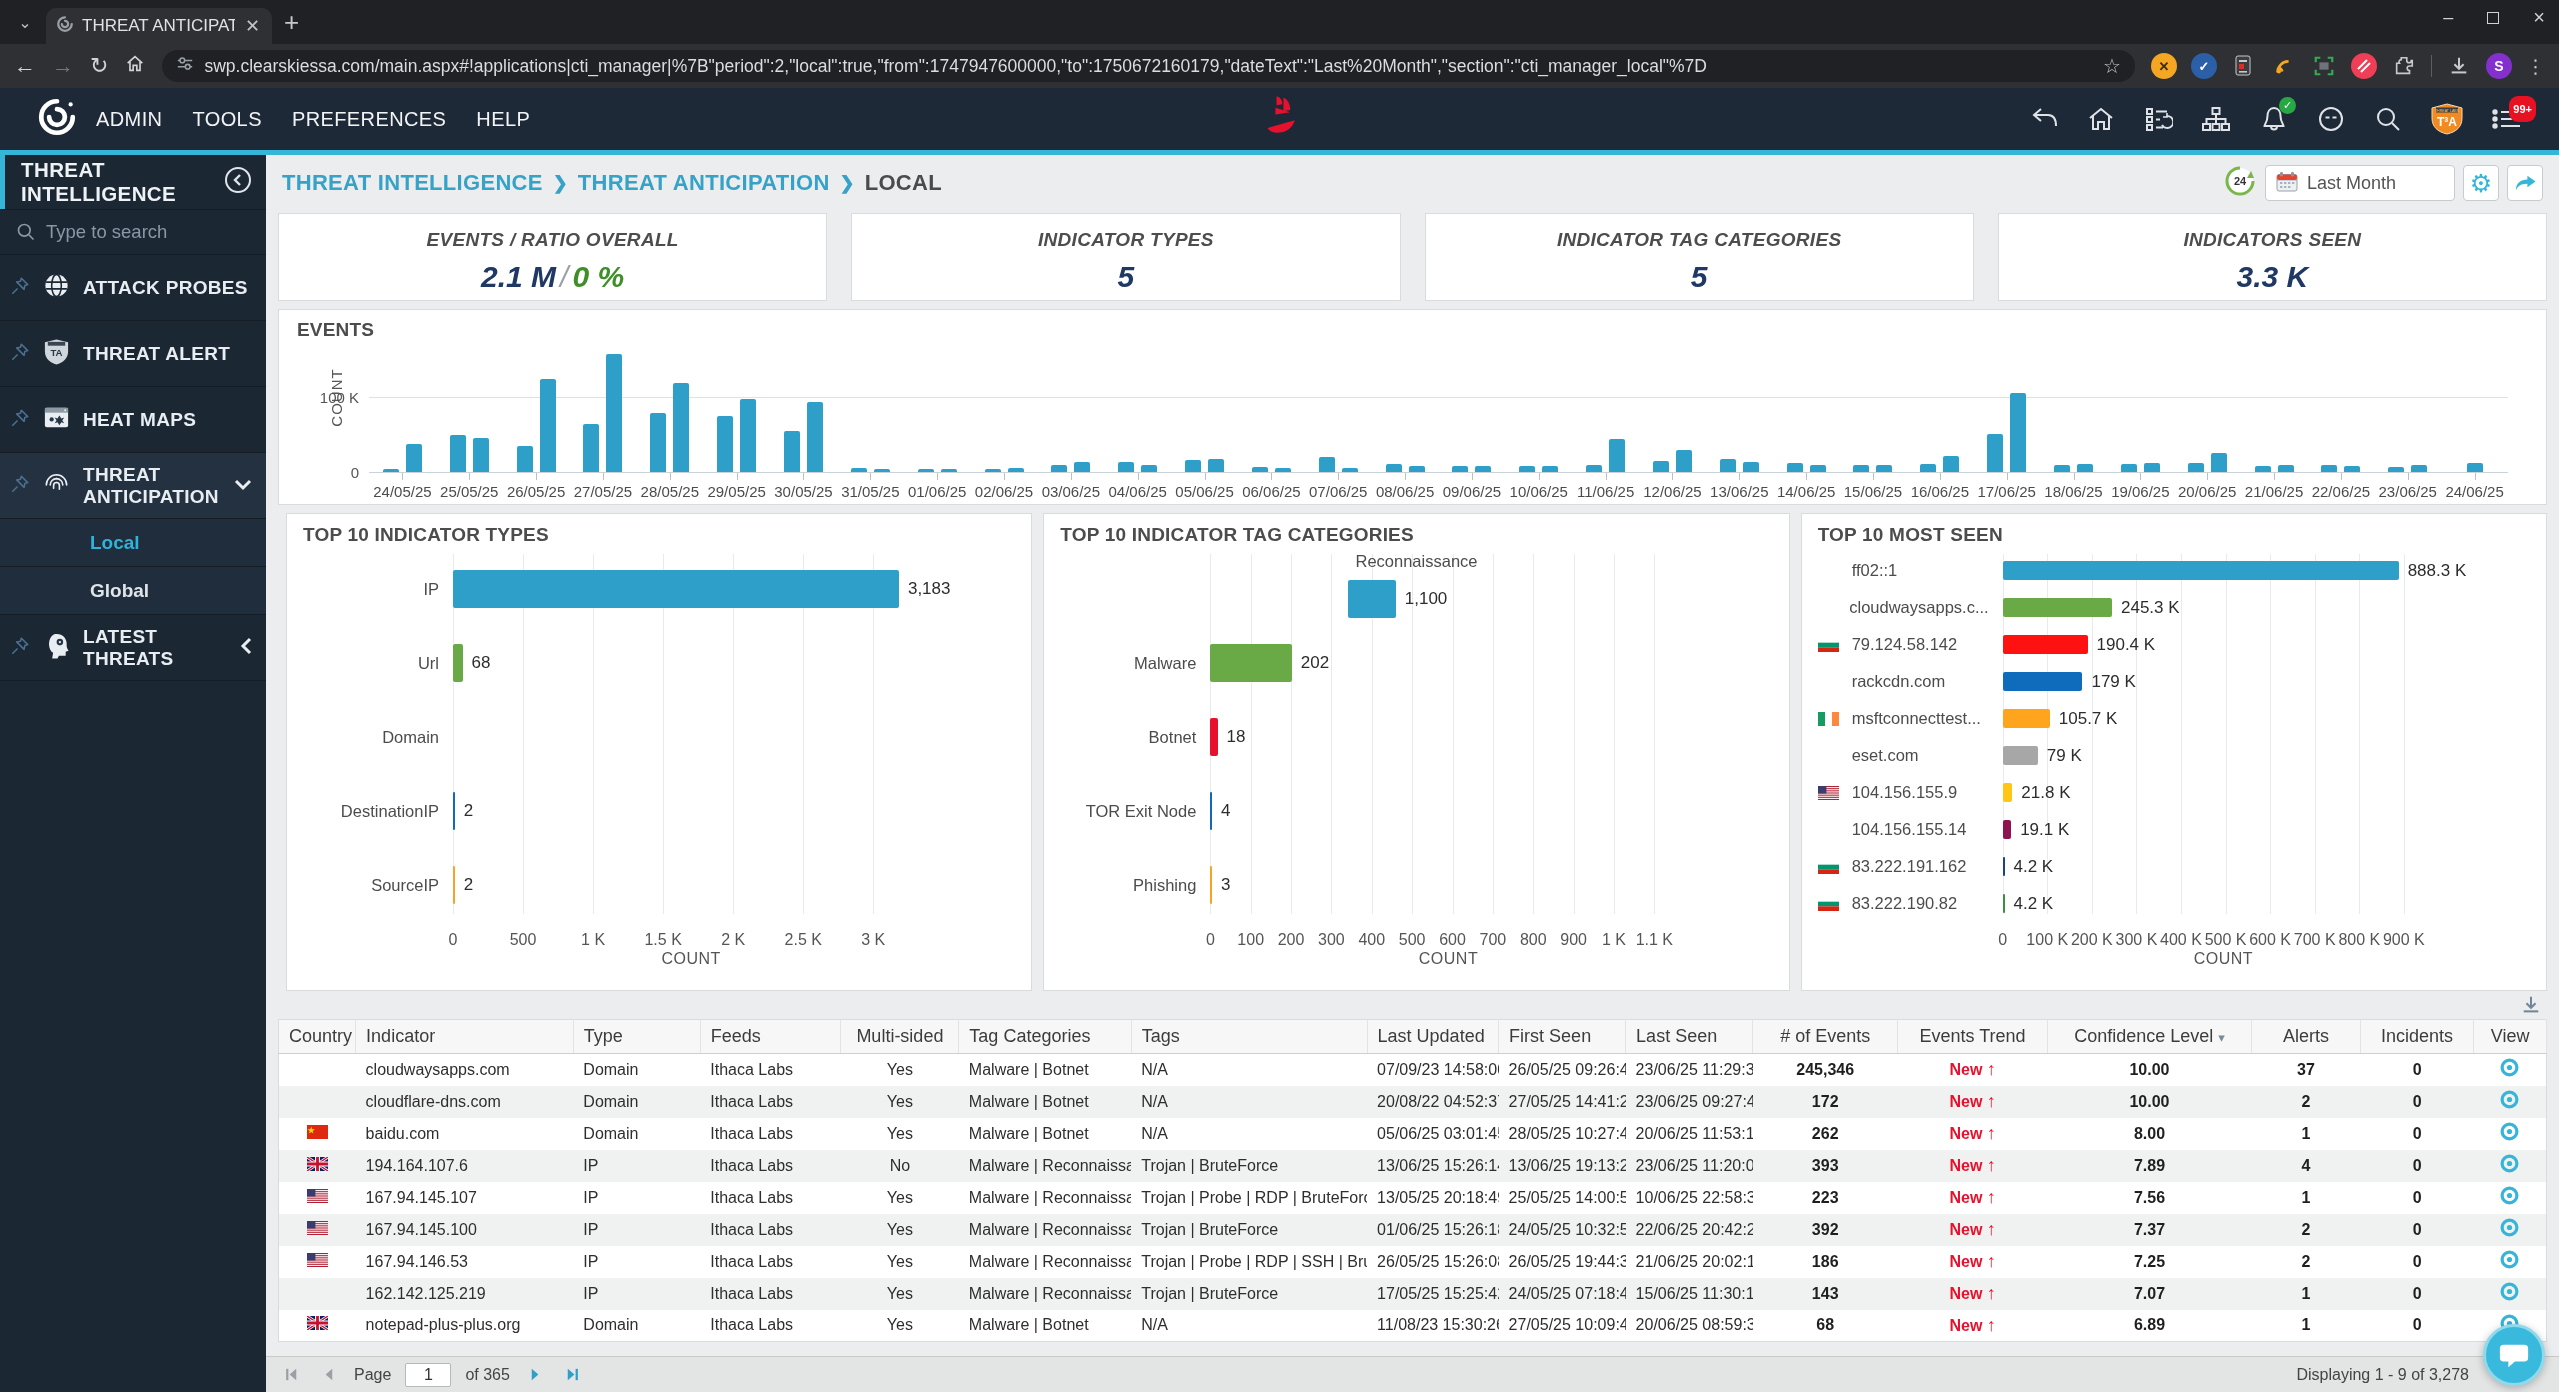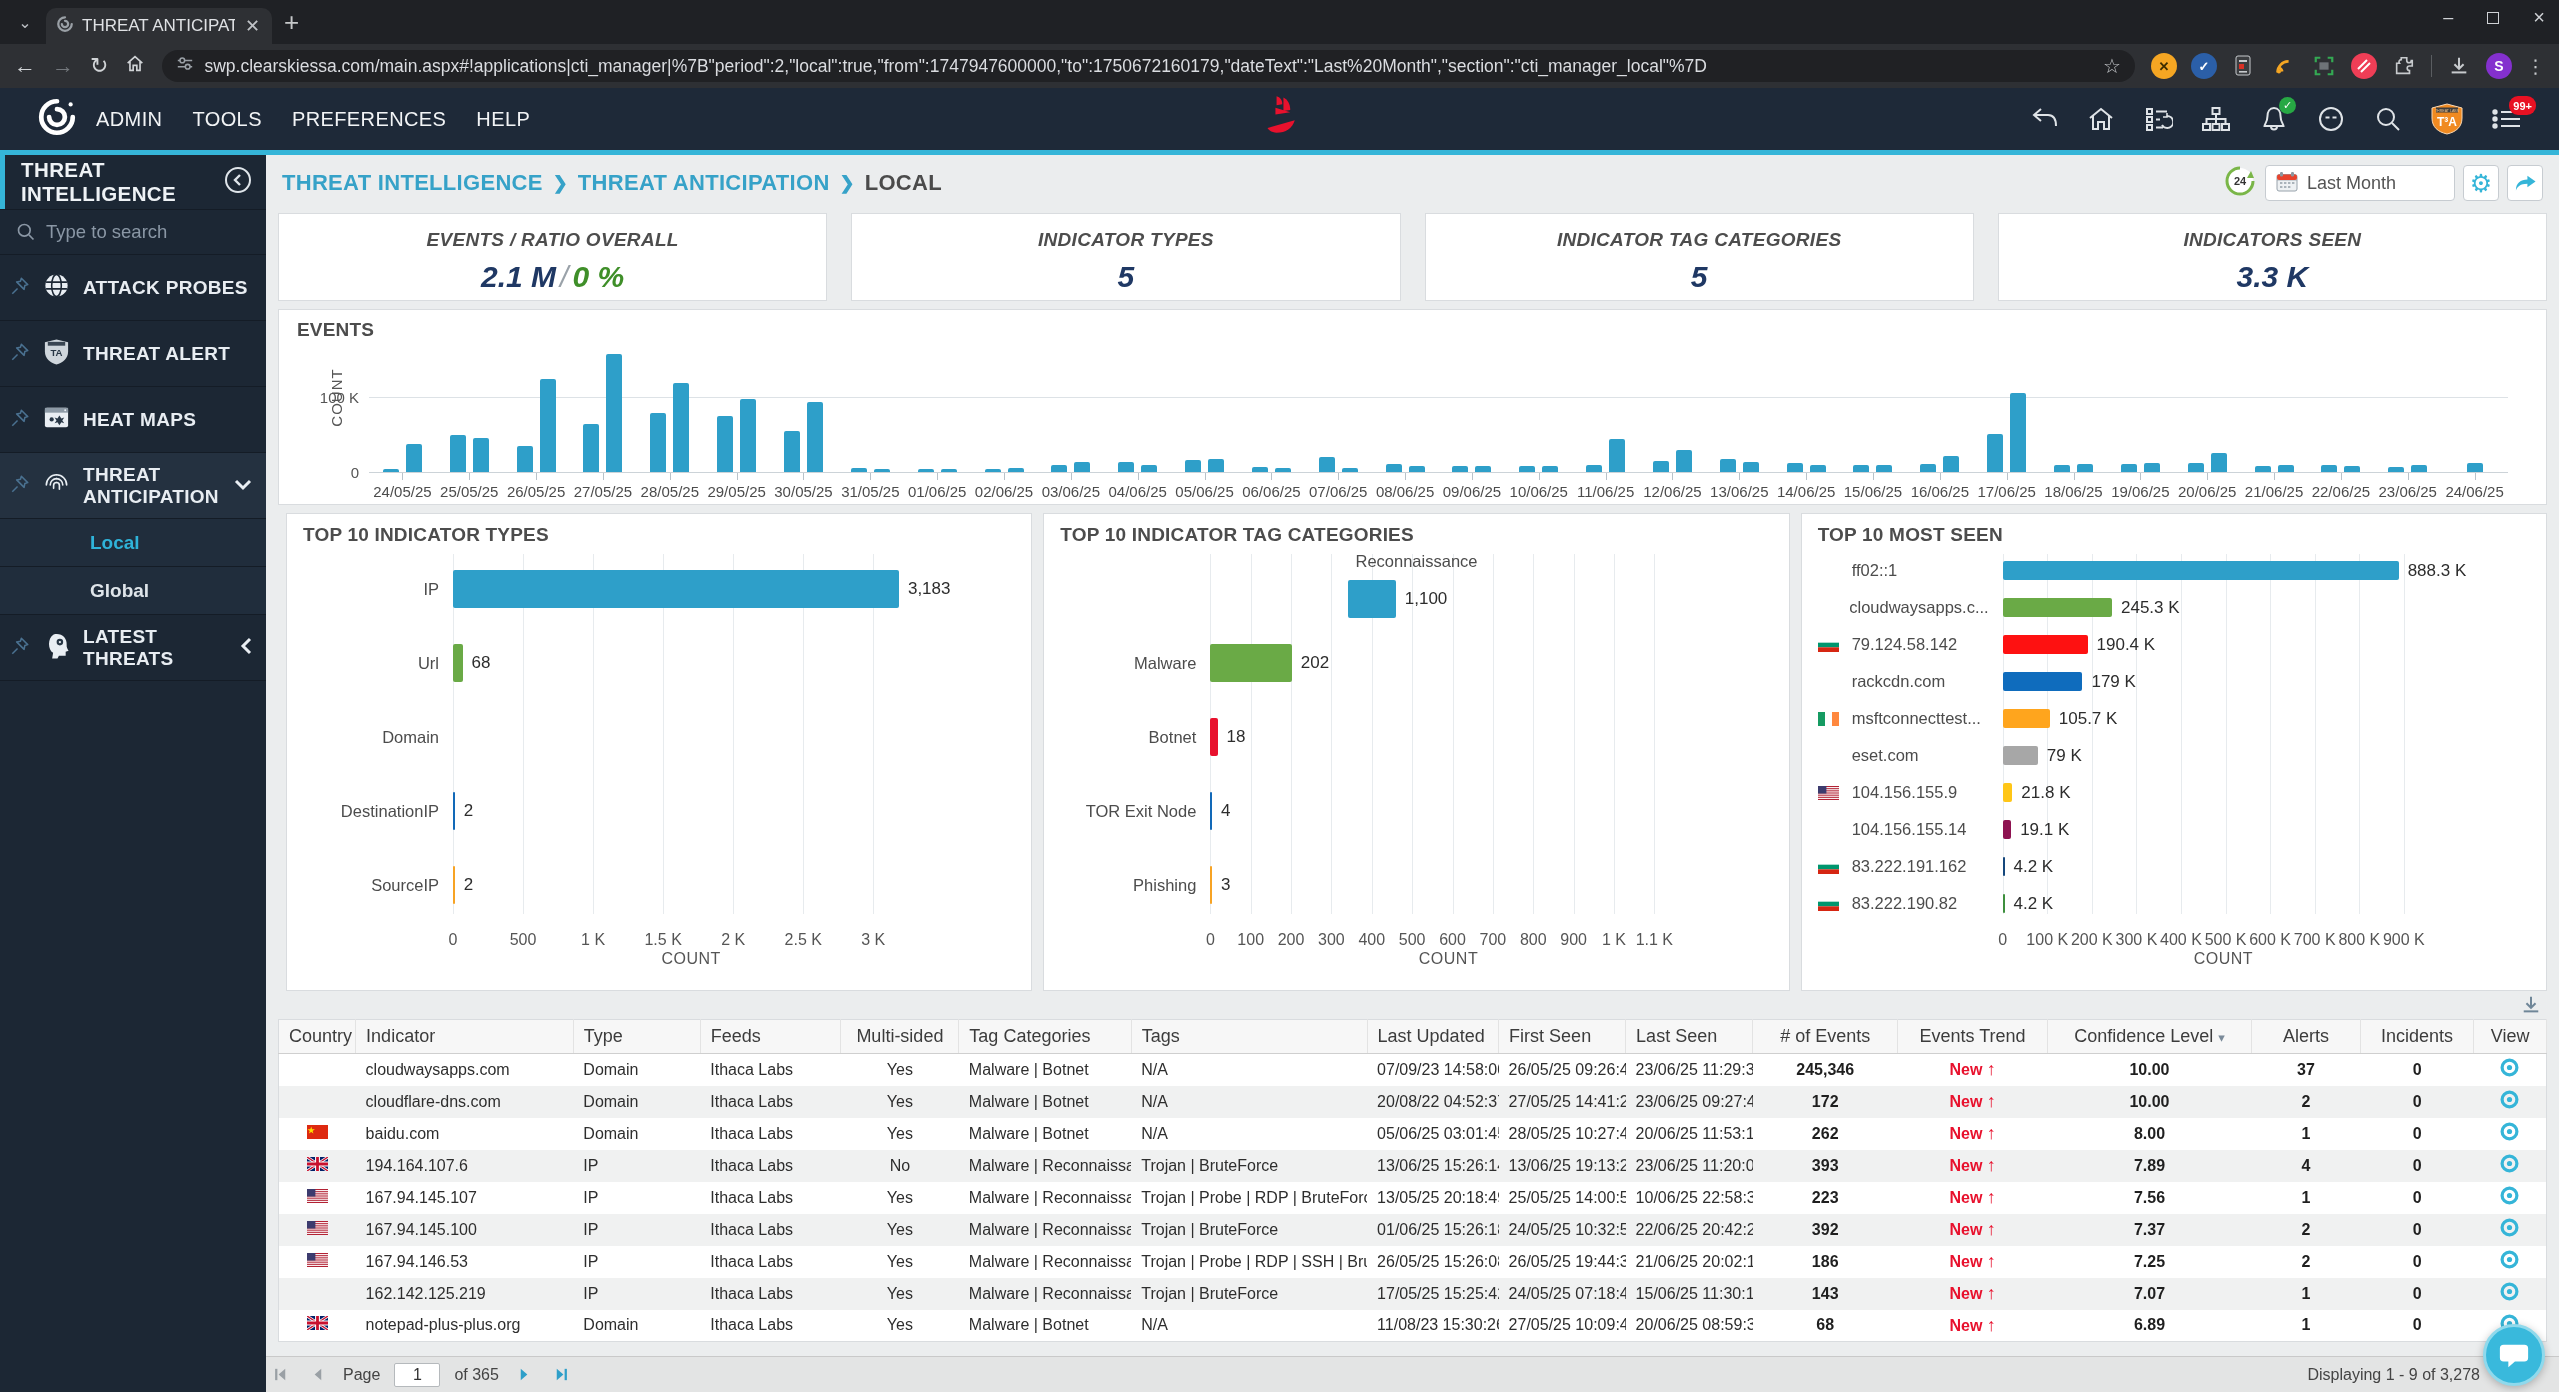--- a/index.html
+++ b/index.html
@@ -28,21 +28,21 @@
   .kebab { color:#c7cacd; font-size:19px; letter-spacing:0; }
 
   
   .appnav { height:62px; background:#1e2938; display:flex; align-items:center; padding:0 36px; position:relative; }
   .appnav-menu { display:flex; gap:30px; margin-left:18px; }
   .appnav-menu span { color:#f2f4f6; font-size:20px; letter-spacing:.4px; }
   .boat { position:absolute; left:50%; transform:translateX(-50%); top:6px; }
   .appnav-icons { margin-left:auto; display:flex; align-items:center; gap:27px; }
   .nico { position:relative; display:flex; }
   .badge-green { position:absolute; right:-7px; top:-7px; width:17px; height:17px; background:#27a844; border-radius:50%; color:#fff; font-size:11px; display:flex; align-items:center; justify-content:center; }
-  .badge-red { position:absolute; right:-13px; top:-9px; min-width:26px; height:19px; background:#e8culent; background:#e81123; border-radius:9px; color:#fff; font-size:11px; font-weight:bold; display:flex; align-items:center; justify-content:center; padding:0 4px; }
+  .badge-red { position:absolute; right:-13px; top:-9px; min-width:26px; height:26px; background:#e8culent; background:#e81123; border-radius:9px; color:#fff; font-size:11px; font-weight:bold; display:flex; align-items:center; justify-content:center; padding:0 4px; }
   .accentline { height:5px; background:#35b5d8; }
 
   
   .sidebar { position:absolute; left:0; top:155px; bottom:0; width:266px; background:#1c2734; }
   .sb-header { height:54px; display:flex; align-items:center; border-left:5px solid #35b5d8; padding:0 14px 0 16px; }
   .sb-title { color:#eef2f5; font-size:20.5px; font-weight:bold; letter-spacing:.4px; flex:1; }
   .sb-search { height:46px; display:flex; align-items:center; gap:10px; padding:0 16px; border-top:1px solid #141c26; border-bottom:1px solid #141c26; }
   .sb-search input { background:transparent; border:none; outline:none; color:#c4cdd6; font-size:18.5px; width:180px; font-family:"Liberation Sans",sans-serif; }
   .sb-search input::placeholder { color:#8a97a5; }
   .sb-item { height:66px; display:flex; align-items:center; border-bottom:1px solid #141c26; padding:0 14px 0 10px; gap:12px; }
@@ -111,21 +111,21 @@
   table.grid { width:100%; border-collapse:collapse; background:#fff; border:1px solid #d9dcdf; table-layout:fixed; }
   .grid th { background:#f7f7f7; border-bottom:1px solid #cfcfcf; border-right:1px solid #e3e3e3; height:34px; font-size:18px; color:#3c3c3c; font-weight:normal; text-align:left; padding:0 10px; white-space:nowrap; overflow:hidden; }
   .grid th.c, .grid td.c { text-align:center; }
   .grid td { height:32px; font-size:16px; color:#2e2e2e; padding:0 10px; white-space:nowrap; overflow:hidden; }
   .grid tr.even td { background:#f0f1f1; }
   .grid td.bold { font-weight:bold; color:#1f1f1f; }
   .trend { color:#e8112d; font-weight:bold; }
   .trend .arrow { font-size:18px; }
   .sort-caret { color:#7a8a99; font-size:13px; margin-left:5px; }
 
-  .pagingbar { position:absolute; left:0; right:0; bottom:0; height:36px; background:#e3e4e4; border-top:1px solid #c9c9c9; display:flex; align-items:center; padding:0 3px; gap:14px; }
+  .pagingbar { position:absolute; left:0; right:0; bottom:0; height:36px; background:#e3e4e4; border-top:1px solid #c9c9c9; display:flex; align-items:center; padding:0 14px; gap:14px; }
   .pg-ico { display:flex; align-items:center; padding:0 3px; }
   .pg-label { font-size:16px; color:#444; }
   .pg-input { width:46px; height:24px; border:1px solid #b5b9bc; border-radius:2px; text-align:center; font-size:16px; color:#333; background:#fff; font-family:"Liberation Sans",sans-serif; }
   .pg-status { margin-left:auto; margin-right:76px; font-size:16px; color:#444; }
 
   .chatfab { position:absolute; right:14px; bottom:6px; width:62px; height:62px; border-radius:50%; background:#39b9dc; display:flex; align-items:center; justify-content:center; box-shadow:0 2px 8px rgba(0,0,0,.25); border:3px solid #8fd9ec; }
 </style>
 </head>
 <body>
 

